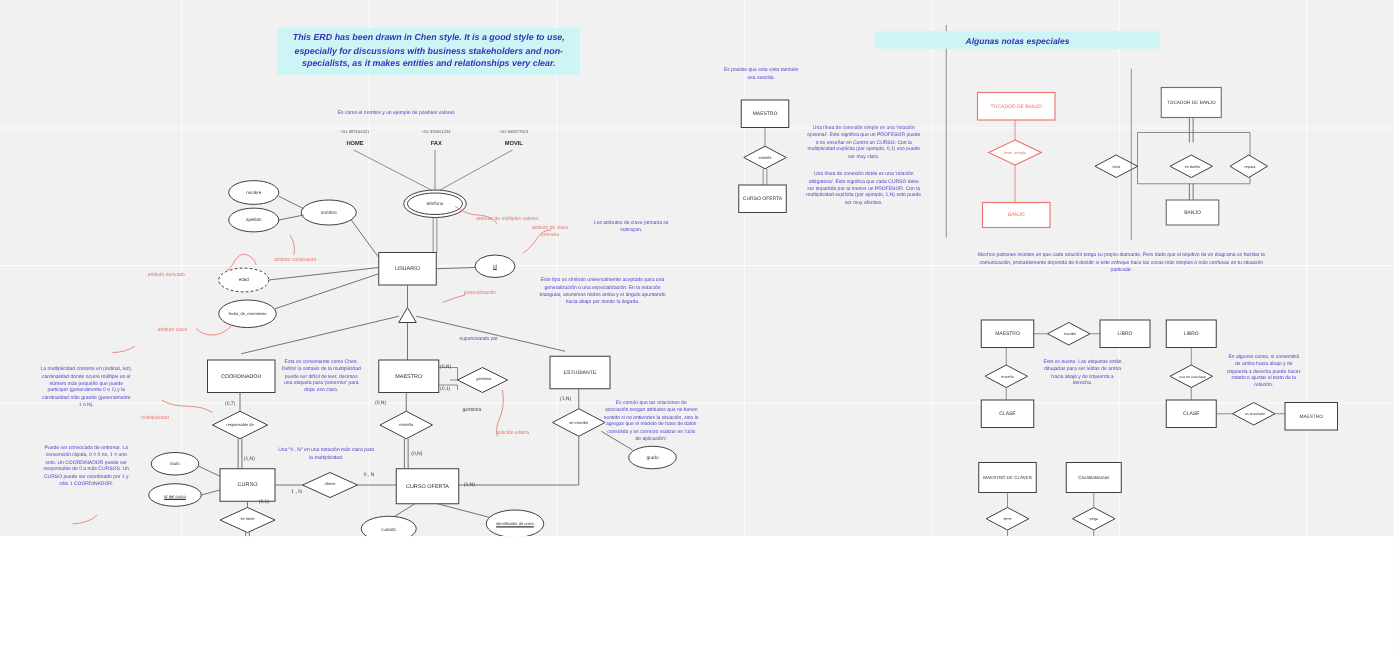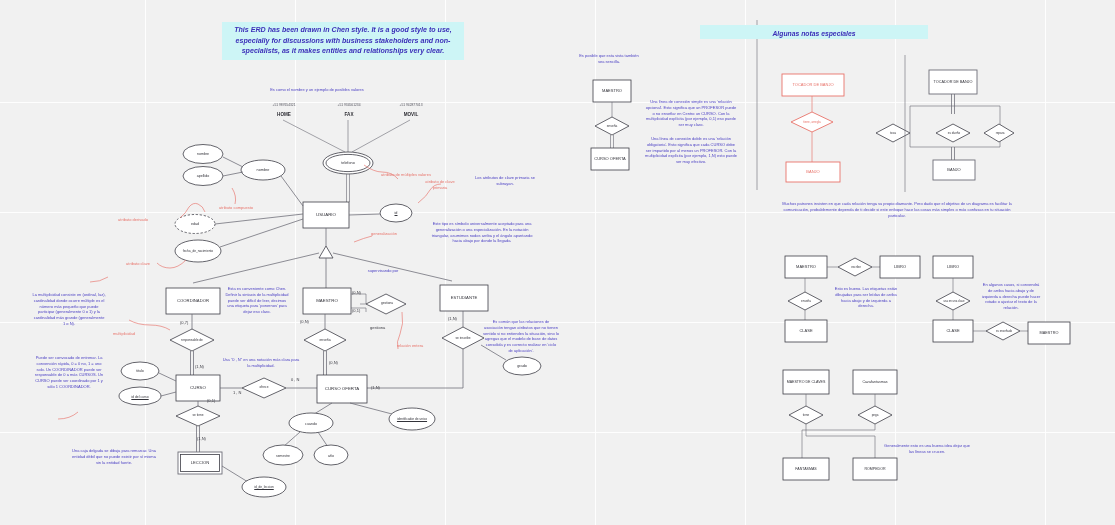--- a/index.html
+++ b/index.html
@@ -1,18 +1,18 @@
 <!DOCTYPE html>
 <html><head>
 <meta charset="utf-8">
 <style>
   html,body{margin:0;padding:0;background:#ffffff;}
   body{font-family:"Liberation Sans",sans-serif;}
   #canvas{
-    position:relative;width:1115px;height:525px;overflow:hidden;
+    position:relative;width:1115px;height:429px;overflow:hidden;
     background-color:#f1f1f1;
     background-image:
       linear-gradient(to right, rgba(255,255,255,.9) 1px, transparent 1px),
       linear-gradient(to bottom, rgba(255,255,255,.9) 1px, transparent 1px);
     background-size:150px 110px;
     background-position:-5px -8px;
   }
   #svgroot{position:absolute;left:0;top:0;width:1115px;height:525px;}
   
   .banner{

